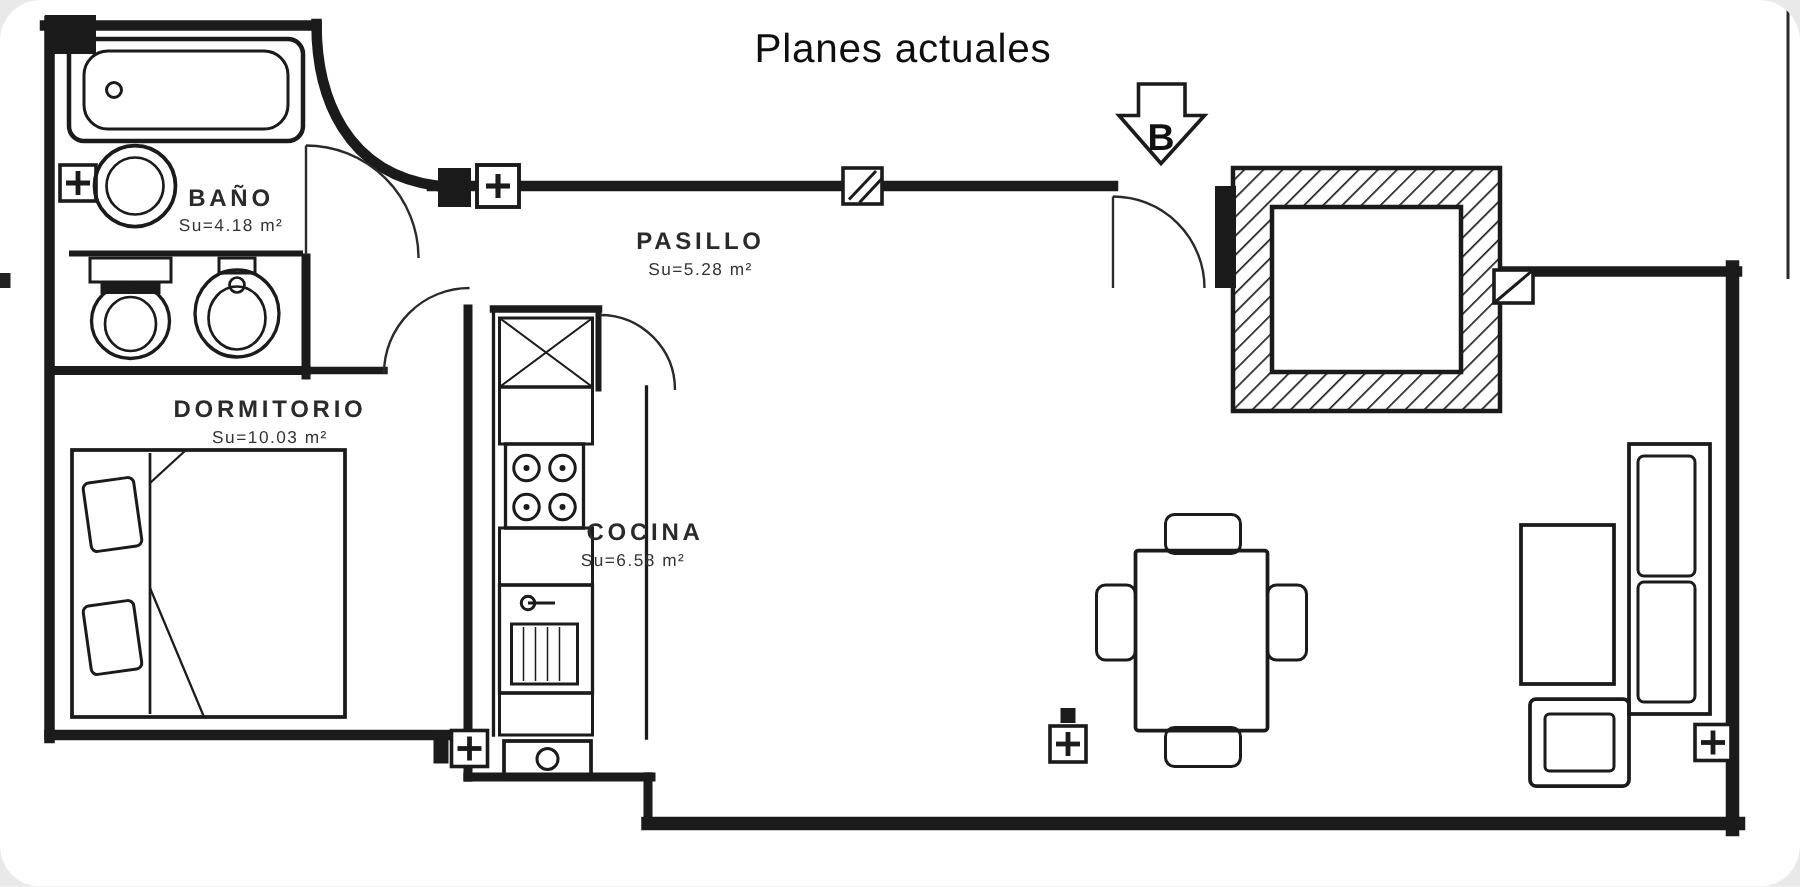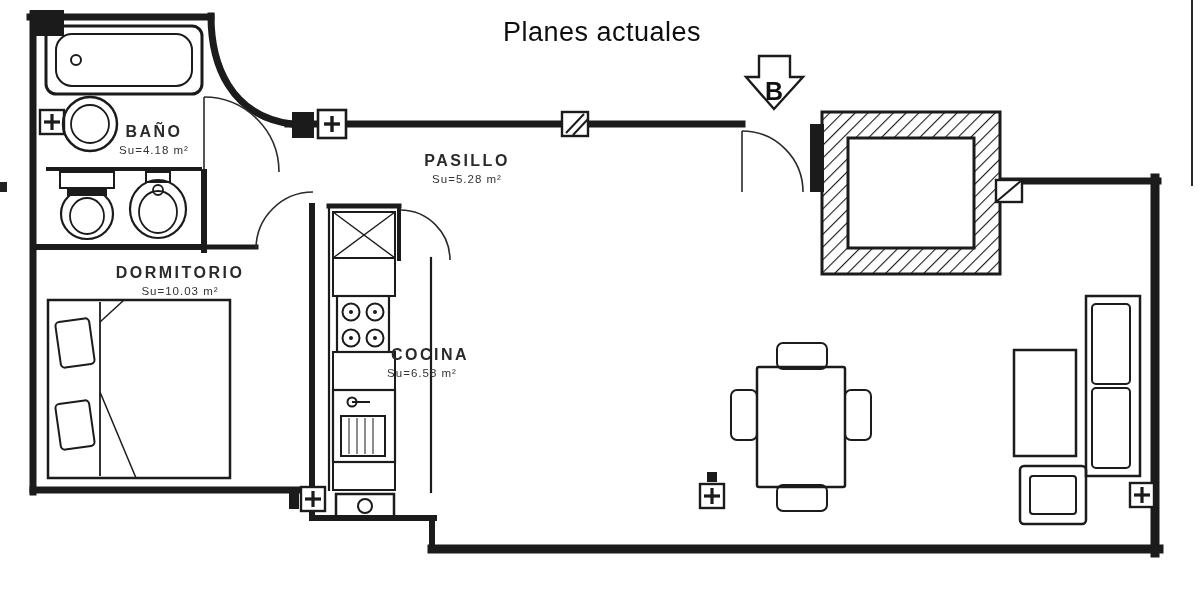--- a/index.html
+++ b/index.html
@@ -1,19 +1,20 @@
 <!DOCTYPE html>
 <html><head>
 <meta charset="utf-8">
 <style>
   html,body{margin:0;padding:0;background:#e9e9e9;}
   .page{
     position:relative;width:1200px;height:591px;margin:0 auto;
     background:#ffffff;overflow:hidden;
     font-family:"Liberation Sans", sans-serif;
+    border-radius:27px;
   }
   svg{position:absolute;left:0;top:0;}
   text{fill:#1f1f1f;}
   .title-text{font-size:27px;fill:#0e0e0e;letter-spacing:.5px;}
   .room-name{font-size:16px;letter-spacing:2.5px;fill:#2a2a2a;font-weight:bold;}
   .room-area{font-size:11.5px;letter-spacing:1px;fill:#333;}
   .north-b{font-size:25px;font-weight:bold;fill:#111;}
 </style>
 </head>
 <body>

